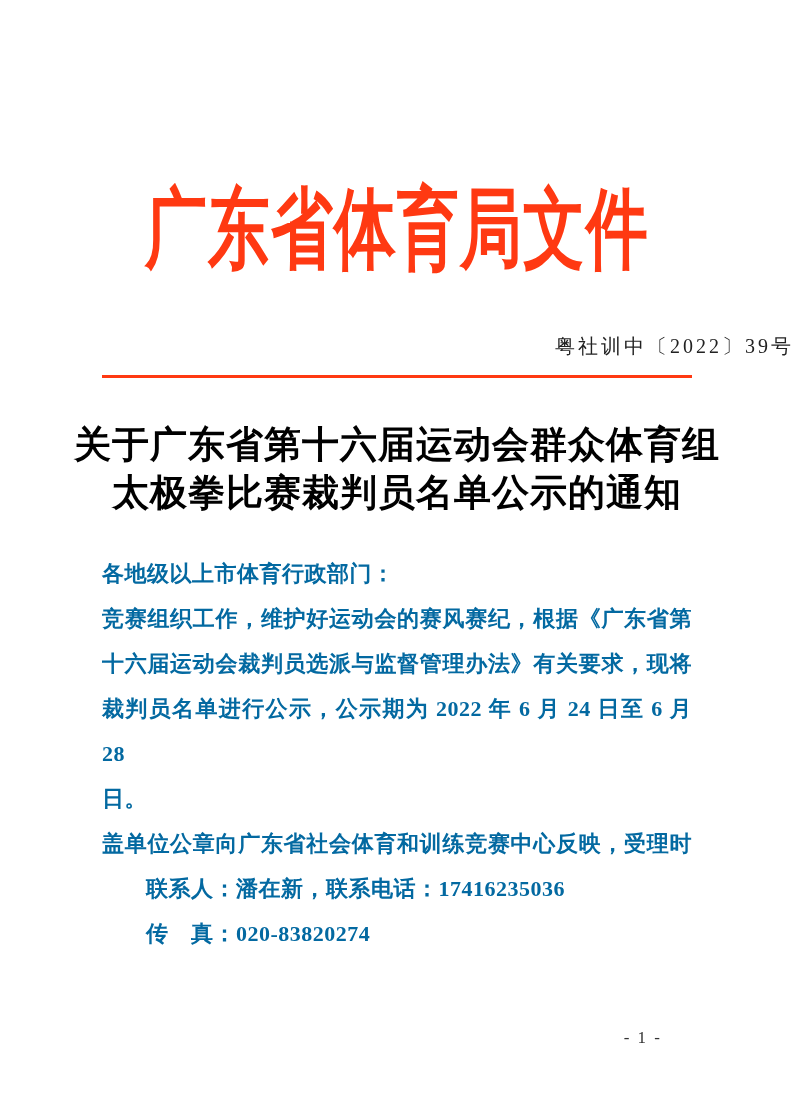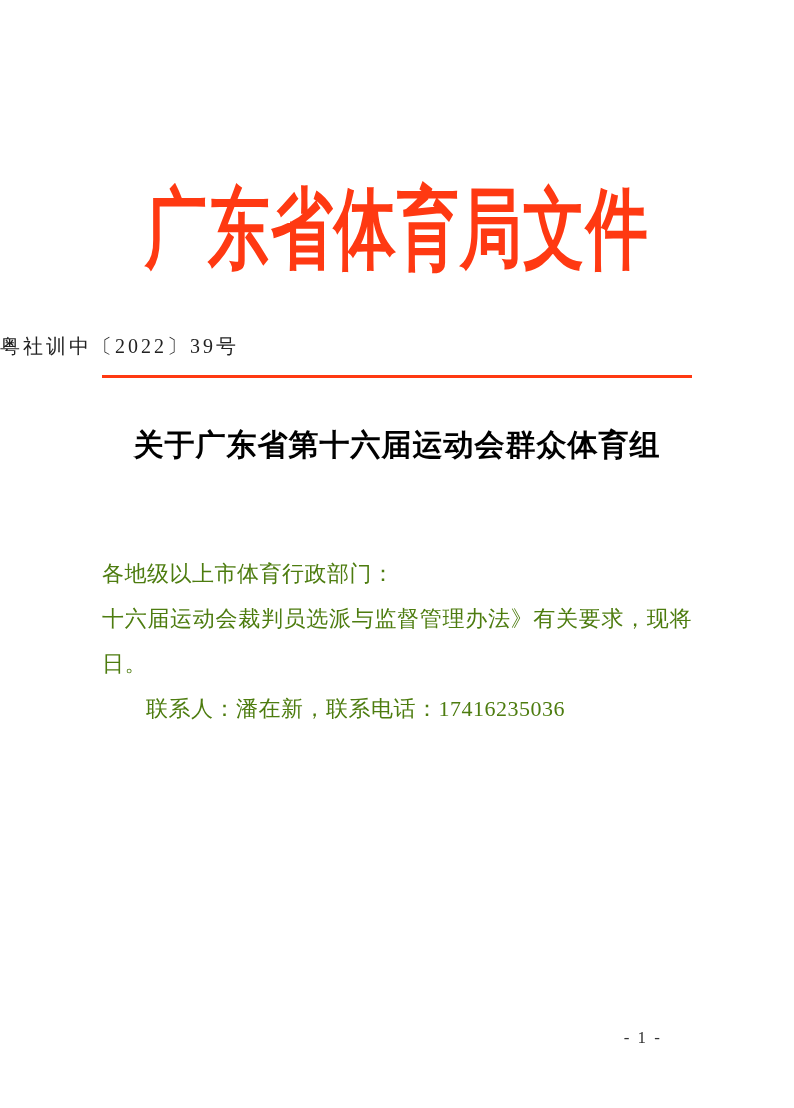--- a/index.html
+++ b/index.html
@@ -26,55 +26,56 @@
     white-space: nowrap;
     color: #FF3912;
     transform: scaleX(0.70);
     transform-origin: 50% 50%;
   }
   .doc-number {
     position: absolute;
     top: 331px;
     left: 0;
     width: 794px;
-    text-align: left;
+    text-align: right;
     font-size: 20px;
     line-height: 28px;
     letter-spacing: 3px;
     color: #222222;
   }
   .red-line {
     position: absolute;
     top: 374px;
     left: 102px;
     width: 590px;
     height: 3px;
     background: #FF3912;
   }
   .doc-title {
     position: absolute;
     top: 420px;
     left: 0;
     width: 794px;
     text-align: center;
     font-weight: bold;
-    font-size: 30px;
+    font-size: 37px;
     line-height: 48px;
     letter-spacing: 1px;
     color: #000000;
   }
   .body-text {
     position: absolute;
     top: 550px;
     left: 102px;
     width: 590px;
     font-size: 22px;
     line-height: 45px;
     letter-spacing: 0.5px;
-    color: #4d7c0f;
+    color: #0369a1;
+    font-weight: bold;
   }
   .ln { min-height: 45px; }
   .ln.indent { text-indent: 2em; }
   .ln.just {
     text-align: justify;
     text-align-last: justify;
   }
   .page-num {
     position: absolute;
     top: 1027px;
@@ -92,24 +93,29 @@
 <div class="page">
 
   <div class="banner">广东省体育局文件</div>
 
   <div class="doc-number">粤社训中〔2022〕39号</div>
 
   <div class="red-line"></div>
 
   <div class="doc-title">
     <div>关于广东省第十六届运动会群众体育组</div>
+    <div>太极拳比赛裁判员名单公示的通知</div>
   </div>
 
   <div class="body-text">
     <div class="ln">各地级以上市体育行政部门：</div>
+    <div class="ln just">竞赛组织工作，维护好运动会的赛风赛纪，根据《广东省第</div>
     <div class="ln just">十六届运动会裁判员选派与监督管理办法》有关要求，现将</div>
+    <div class="ln just">裁判员名单进行公示，公示期为 2022 年 6 月 24 日至 6 月 28</div>
     <div class="ln">日。</div>
+    <div class="ln just">盖单位公章向广东省社会体育和训练竞赛中心反映，受理时</div>
     <div class="ln indent">联系人：潘在新，联系电话：17416235036</div>
+    <div class="ln indent">传　真：020-83820274</div>
   </div>
 
   <div class="page-num">- 1 -</div>
 
 </div>
 
 </body></html>

